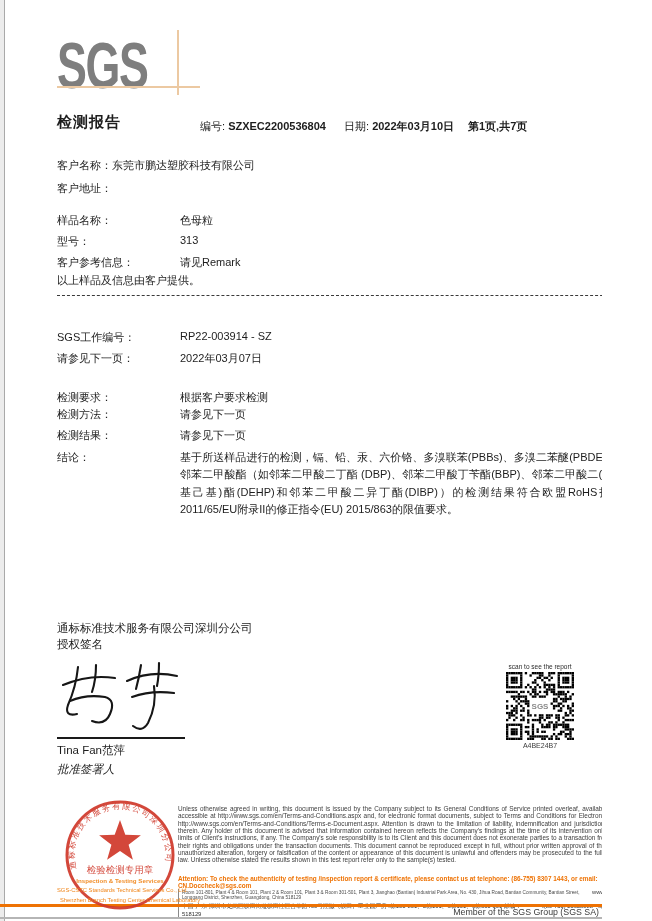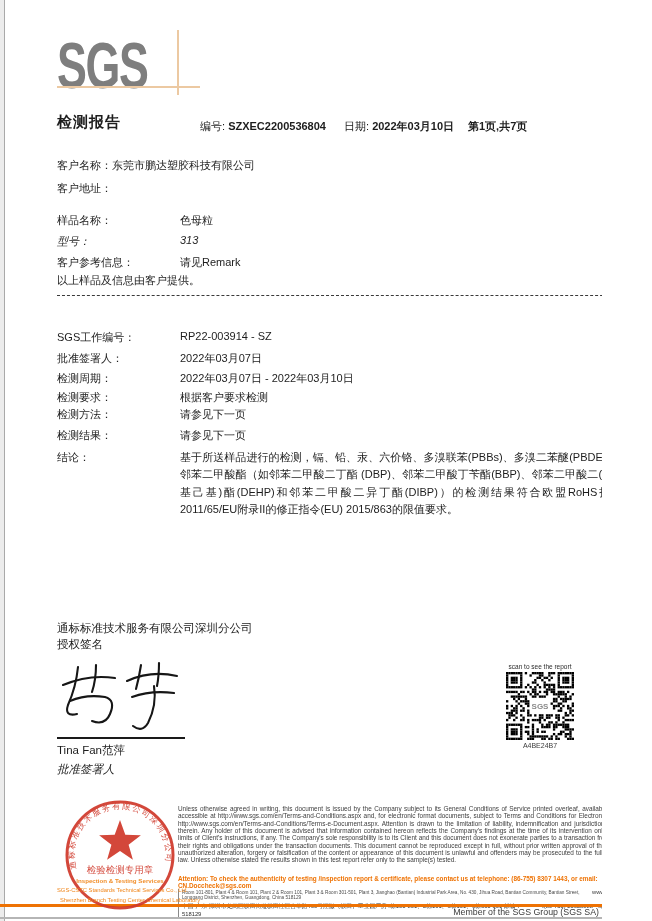--- a/index.html
+++ b/index.html
@@ -83,43 +83,39 @@
     <span>东莞市鹏达塑胶科技有限公司</span>
   </div>
   <div class="abs frow" style="top:181px;">
     <span class="lab">客户地址：</span>
   </div>
 
   <div class="abs frow srow" style="top:213px;">
     <span class="lab">样品名称：</span>
     <span>色母粒</span>
   </div>
-  <div class="abs frow srow" style="top:234px;font-style:italic;">
+  <div class="abs frow srow" style="top:234px;">
     <span class="lab">型号：</span>
     <span>313</span>
   </div>
   <div class="abs frow srow" style="top:255px;align-items:flex-end;">
     <span class="lab">客户参考信息：</span>
     <span>请见Remark</span>
   </div>
   <div class="abs note" style="top:273px;">以上样品及信息由客户提供。</div>
 
   <div class="abs dashes"></div>
 
   <div class="abs frow srow" style="top:330px;">
     <span class="lab">SGS工作编号：</span>
     <span>RP22-003914 - SZ</span>
   </div>
   <div class="abs frow srow" style="top:351px;">
-    <span class="lab">批准签署人：</span>
+    <span class="lab">请参见下一页：</span>
     <span>2022年03月07日</span>
-  </div>
-  <div class="abs frow srow" style="top:371px;">
-    <span class="lab">检测周期：</span>
-    <span>2022年03月07日 - 2022年03月10日</span>
   </div>
   <div class="abs frow srow" style="top:390px;">
     <span class="lab">检测要求：</span>
     <span>根据客户要求检测</span>
   </div>
   <div class="abs frow srow" style="top:407px;">
     <span class="lab">检测方法：</span>
     <span>请参见下一页</span>
   </div>
   <div class="abs frow srow" style="top:428px;">

